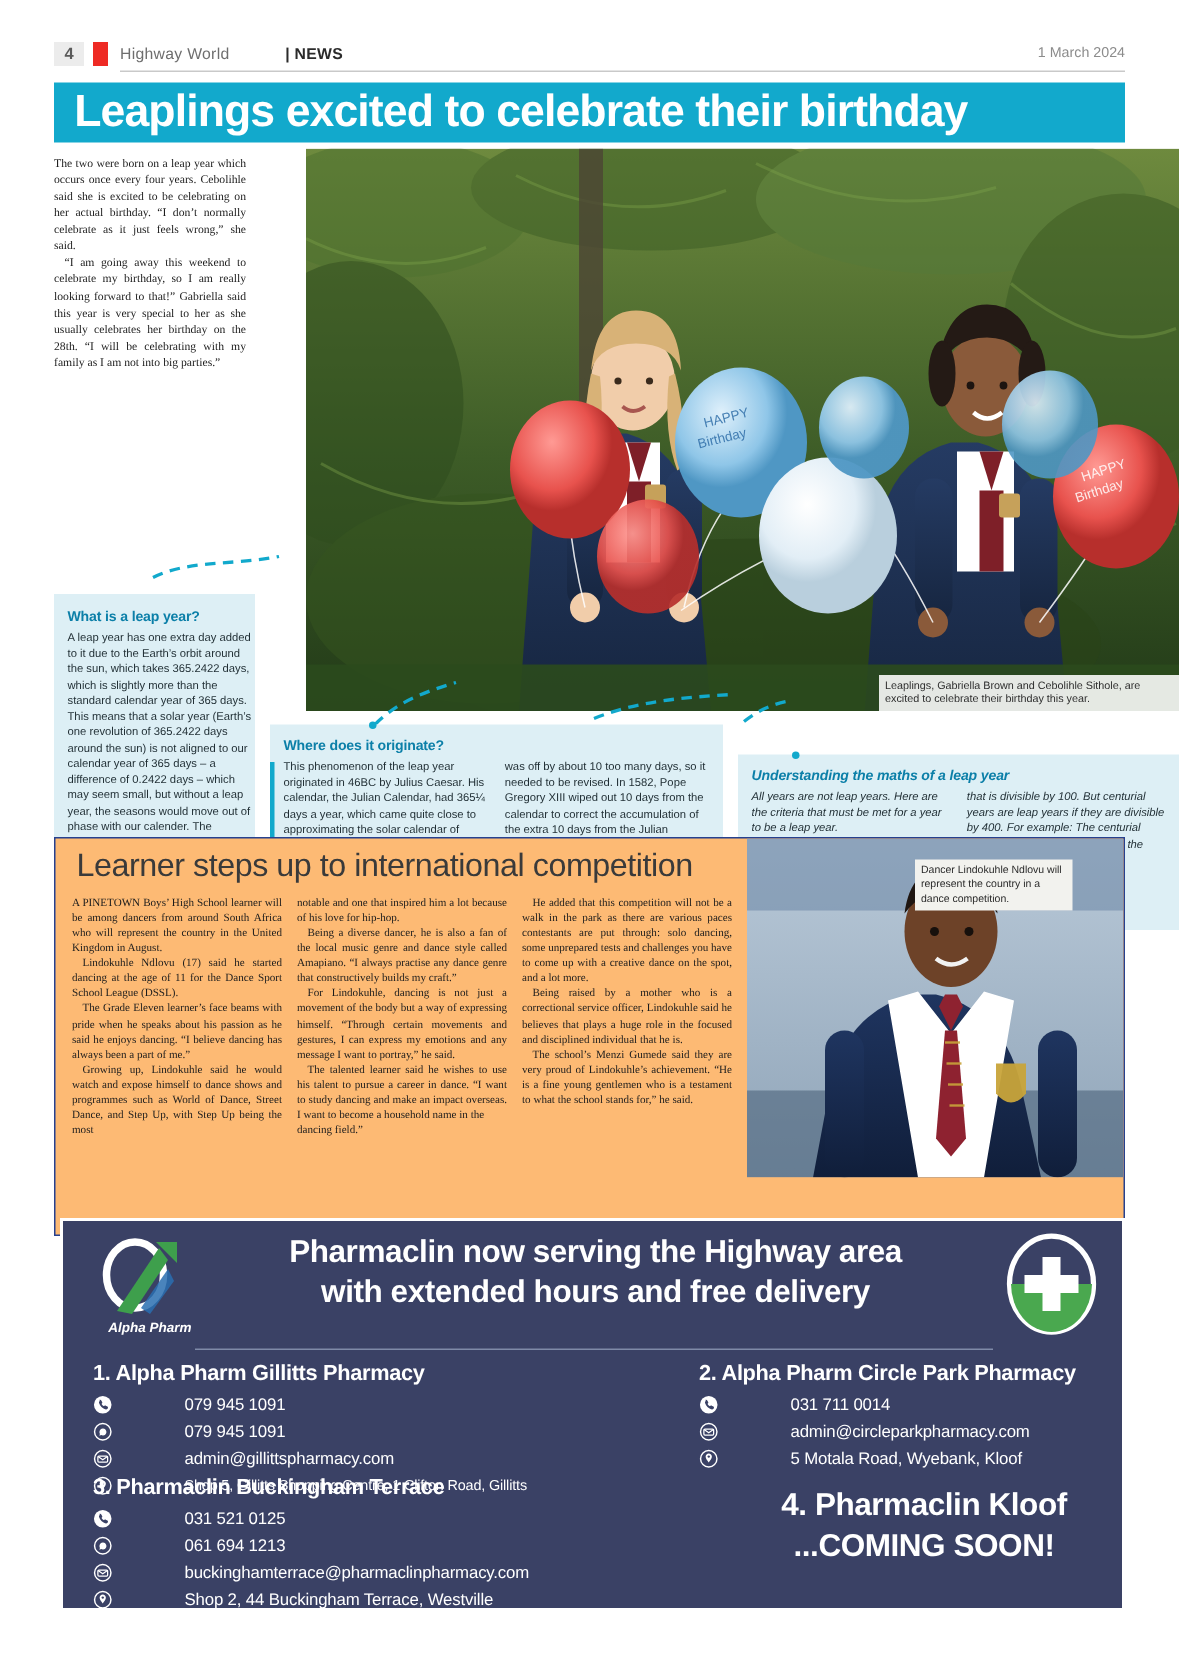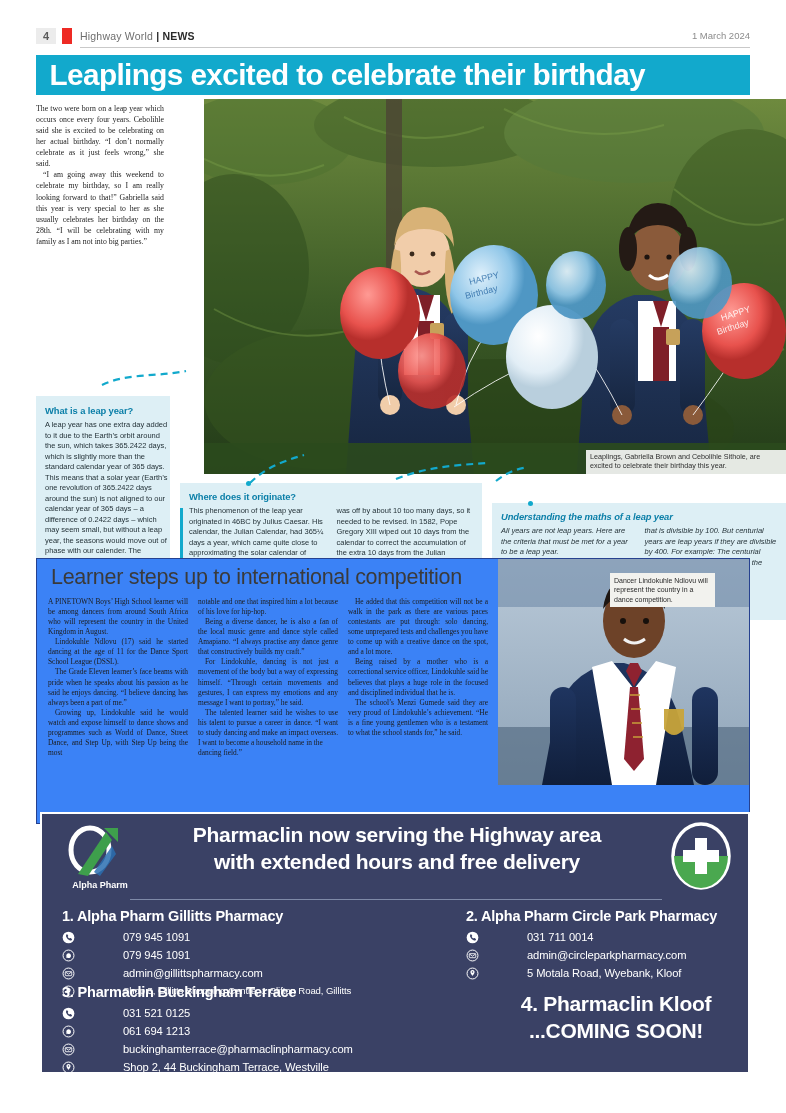--- a/index.html
+++ b/index.html
@@ -15,21 +15,21 @@
 
   
   .masthead { position:absolute; left:36px; top:28px; width:714px; height:22px; }
   .mh-pagenum {
     position:absolute; left:0; top:0; width:20px; height:16px;
     background:#ececec; color:#5a5a5a; font-size:11px; font-weight:bold;
     text-align:center; line-height:16px;
   }
   .mh-redbar { position:absolute; left:26px; top:0; width:10px; height:16px; background:#ee2a24; }
   .mh-title { position:absolute; left:44px; top:2px; font-size:10.5px; color:#6e6e6e; letter-spacing:.2px;}
-  .mh-title b { color:#2b2b2b; }
+  .mh-title b { color:#2b2b2b;margin-left:34px; }
   .mh-date { position:absolute; right:0; top:2px; font-size:9.5px; color:#8c8c8c; }
   .mh-rule { position:absolute; left:44px; right:0; top:19px; height:1px; background:#c9c9c9; }
 
   
   .story1 { position:absolute; left:36px; top:55px; width:714px; height:490px; }
   .s1-headbar {
     position:absolute; left:0; top:0; width:714px; height:40px;
     background:#12a9cc;
   }
   .s1-head {
@@ -82,21 +82,21 @@
   #fb3-cols { margin-top:4px; column-count:2; column-gap:11px; }
 
   .dot { position:absolute; width:5px; height:5px; border-radius:50%; background:#12a9cc; }
 
   
   .dash-svg { position:absolute; left:0; top:0; width:714px; height:490px; pointer-events:none; }
 
   
   .story2 {
     position:absolute; left:36px; top:558px; width:714px; height:266px;
-    border:1.2px solid #26418f; background:#3b82f6;
+    border:1.2px solid #26418f; background:#fdba74;
   }
   .s2-head {
     position:absolute; left:14px; top:6px;
     font-size:21.5px; color:#3a3a3a; font-weight:normal; letter-spacing:-0.3px;
   }
   .s2-cols {
     position:absolute; left:11px; top:38px; width:440px; height:180px;
     column-count:3; column-gap:10px;
     font-family:"Liberation Serif", serif;
     font-size:7.4px; line-height:1.36; color:#1c1c1c; text-align:justify;
@@ -123,21 +123,21 @@
     position:absolute; left:95px; top:8px; width:520px;
     text-align:center; color:#fff; font-weight:bold;
     font-size:21px; line-height:1.28; letter-spacing:-0.3px;
   }
   .ad-rule { position:absolute; left:88px; top:85px; width:532px; height:1px; background:#7f8aa8; }
 
   
   .ap-logo { position:absolute; left:22px; top:10px; width:72px; height:66px; }
   .ap-logo .ap-name {
     position:absolute; left:0; bottom:0; width:72px; text-align:center;
-    color:#fff; font-weight:bold; font-size:9px;
+    color:#fff; font-style:italic; font-weight:bold; font-size:9px;
   }
   
   .ad-cross { position:absolute; right:20px; top:8px; width:62px; height:68px; }
 
   .ad-col { position:absolute; color:#fff; }
   #adc1 { left:20px; top:94px; width:380px; }
   #adc2 { left:424px; top:94px; width:300px; }
   #adc3 { left:20px; top:170px; width:380px; }
   #adc4 { left:424px; top:176px; width:300px; text-align:center; }
 

